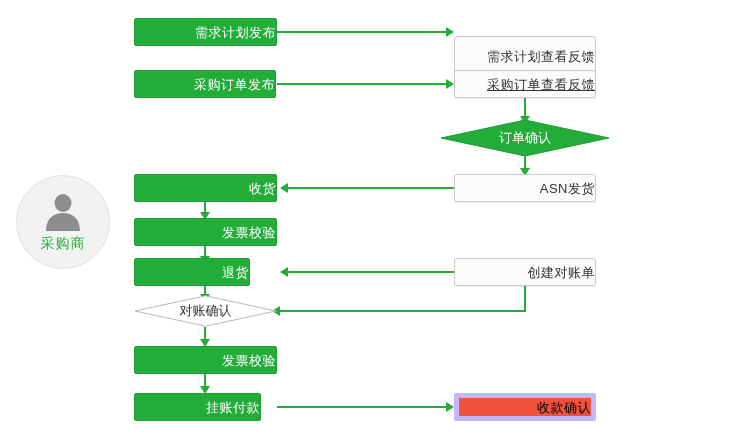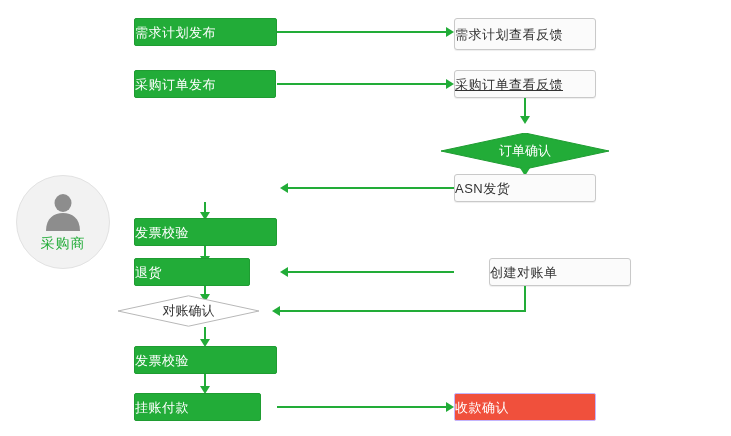--- a/index.html
+++ b/index.html
@@ -11,43 +11,43 @@
     position:relative;
   }
   #stage{position:absolute;left:0;top:0;width:731px;height:436px;}
 
   
   .node{
     position:absolute;
     box-sizing:border-box;
     display:flex;
     align-items:center;
-    justify-content:flex-start;
+    justify-content:flex-end;
     font-size:13px;
     line-height:1;
     letter-spacing:.5px;
     white-space:nowrap;
   }
   .green{
     background:#22ac38;
     color:#ffffff;
     border:1px solid #1f9c32;
     border-radius:2px;
   }
   .white{
     background:#fbfbfb;
     color:#333333;
     border:1px solid #c9c9c9;
     border-radius:3px;
     box-shadow:0 1px 1px rgba(0,0,0,.07);
   }
   .red{
     background:#f0503c;
-    color:#ffffff;
-    border:1px solid #c4b5fd;
+    color:#000000;
+    border:5px solid #c4b5fd;
     border-radius:2px;
   }
 
   
   .diamond{
     position:absolute;
     display:flex;
     align-items:center;
     justify-content:center;
     font-size:13px;
@@ -95,88 +95,91 @@
       <path d="M6 40 C6 27 14 22 23 22 C32 22 40 27 40 40 Z" fill="#8d8d8d"></path>
     </svg>
     <div class="caption">采购商</div>
   </div>
 
 
   <div class="node green" style="left:134px;top:18px;width:143px;height:28px;">
     <span>需求计划发布</span>
   </div>
 
-  <div class="node white" style="left:454px;top:18px;width:142px;height:32px;">
+  <div class="node white" style="left:454px;top:36px;width:142px;height:40px;">
     <span>需求计划查看反馈</span>
   </div>
 
   <div class="ln h" style="left:277px;top:31px;width:169px;"></div>
   <div class="arrow right" style="left:446px;top:27px;"></div>
 
   <div class="node green" style="left:134px;top:70px;width:142px;height:28px;font-family:Liberation Serif, serif;">
     <span>采购订单发布</span>
   </div>
 
   <div class="node white" style="left:454px;top:70px;width:142px;height:28px;text-decoration:underline;">
     <span>采购订单查看反馈</span>
   </div>
 
   <div class="ln h" style="left:277px;top:83px;width:169px;"></div>
   <div class="arrow right" style="left:446px;top:79px;"></div>
 
   <div class="ln v" style="left:524px;top:98px;height:20px;"></div>
   <div class="arrow down" style="left:520px;top:116px;"></div>
 
-  <div class="diamond green-d" style="left:441px;top:133px;width:168px;height:36px;">
+  <div class="diamond green-d" style="left:441px;top:120px;width:168px;height:36px;">
     <svg class="shape" viewBox="0 0 168 36" preserveAspectRatio="none">
       <polygon points="84,0 168,18 84,36 0,18" fill="#22ac38" stroke="#1f9c32" stroke-width="1"></polygon>
     </svg>
     <span class="txt">订单确认</span>
   </div>
 
   <div class="ln v" style="left:524px;top:153px;height:17px;"></div>
   <div class="arrow down" style="left:520px;top:168px;"></div>
 
   <div class="node white" style="left:454px;top:174px;width:142px;height:28px;">
     <span>ASN发货</span>
   </div>
 
+  <div class="node green" style="left:134px;top:174px;width:143px;height:28px;">
+    <span>收货</span>
+  </div>
 
   <div class="ln h" style="left:288px;top:187px;width:166px;"></div>
   <div class="arrow left" style="left:280px;top:183px;"></div>
 
   <div class="ln v" style="left:204px;top:202px;height:12px;"></div>
   <div class="arrow down" style="left:200px;top:212px;"></div>
 
   <div class="node green" style="left:134px;top:218px;width:143px;height:28px;">
     <span>发票校验</span>
   </div>
 
   <div class="ln v" style="left:204px;top:246px;height:12px;"></div>
   <div class="arrow down" style="left:200px;top:256px;"></div>
 
   <div class="node green" style="left:134px;top:258px;width:116px;height:28px;">
     <span>退货</span>
   </div>
 
-  <div class="node white" style="left:454px;top:258px;width:142px;height:28px;margin-left:35px;">
+  <div class="node white" style="left:454px;top:258px;width:142px;height:28px;">
     <span>创建对账单</span>
   </div>
 
   <div class="ln h" style="left:288px;top:271px;width:166px;"></div>
   <div class="arrow left" style="left:280px;top:267px;"></div>
 
   <div class="ln v" style="left:524px;top:286px;height:26px;"></div>
   <div class="ln h" style="left:280px;top:310px;width:246px;"></div>
   <div class="arrow left" style="left:272px;top:306px;"></div>
 
   <div class="ln v" style="left:204px;top:286px;height:10px;"></div>
   <div class="arrow down" style="left:200px;top:294px;"></div>
 
-  <div class="diamond white-d" style="left:117px;top:295px;width:143px;height:32px;align-items:center;">
+  <div class="diamond white-d" style="left:134px;top:295px;width:143px;height:32px;align-items:center;">
     <svg class="shape" viewBox="0 0 143 32" preserveAspectRatio="none">
       <polygon points="71.5,0.8 142,16 71.5,31.2 1,16" fill="#ffffff" stroke="#b8b8b8" stroke-width="1"></polygon>
     </svg>
     <span class="txt">对账确认</span>
   </div>
 
   <div class="ln v" style="left:204px;top:327px;height:14px;"></div>
   <div class="arrow down" style="left:200px;top:339px;"></div>
 
   <div class="node green" style="left:134px;top:346px;width:143px;height:28px;">

